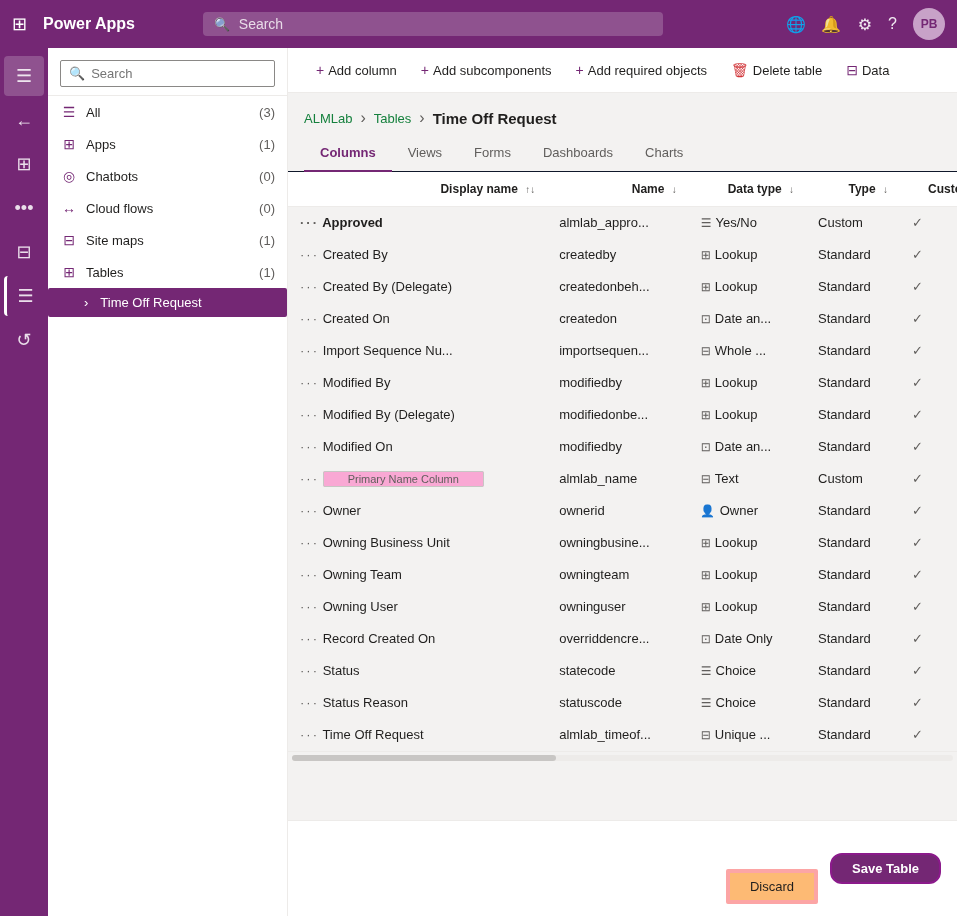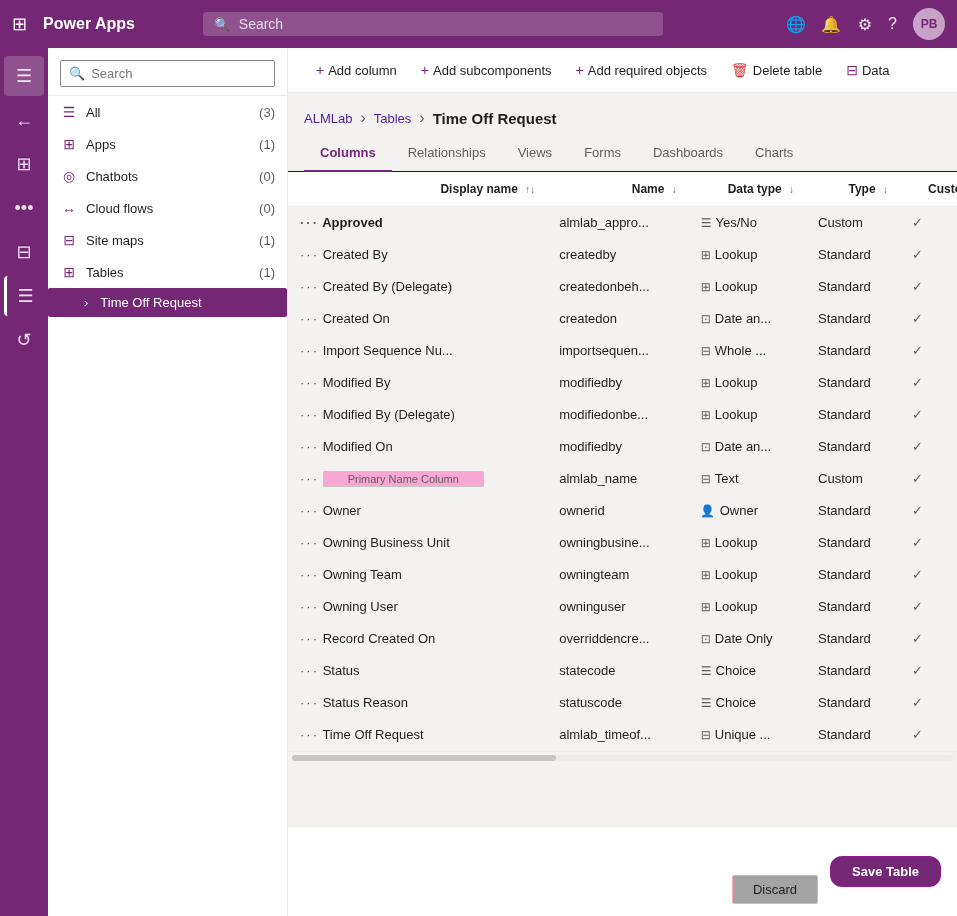--- a/index.html
+++ b/index.html
@@ -95,21 +95,21 @@
       color: #201f1e; white-space: nowrap;
     }
     .toolbar-btn .tb-icon { color: #742774; font-size: 14px; }
     .toolbar-btn.delete .tb-icon { color: #d13438; }
 
     
     .breadcrumb {
       padding: 16px 16px 0 16px; display: flex; align-items: center; gap: 8px;
       font-size: 13px; color: #605e5c;
     }
-    .breadcrumb .crumb-link { color: #4c1d95; cursor: pointer; }
+    .breadcrumb .crumb-link { color: #15803d; cursor: pointer; }
     .breadcrumb .crumb-sep { color: #605e5c; font-size: 16px; }
     .breadcrumb .crumb-current { color: #201f1e; font-weight: 600; font-size: 15px; }
 
     
     .tabs {
       display: flex; padding: 0 16px;
       border-bottom: 1px solid #0f172a; margin-top: 8px;
     }
     .tab {
       padding: 10px 16px; cursor: pointer; font-size: 13px; color: #605e5c;
@@ -147,21 +147,21 @@
     
     .table-area::-webkit-scrollbar { width: 8px; height: 8px; }
     .table-area::-webkit-scrollbar-thumb { background: #c8c6c4; border-radius: 4px; }
 
     
     .bottom-bar {
       display: flex; align-items: center; justify-content: flex-end;
       padding: 12px 16px; background: white; border-top: 1px solid #edebe9; gap: 12px;
     }
     .btn-discard {
-      padding: 6px 20px; border: 1px solid #fca5a5; background: #a3a3a3;
+      padding: 6px 20px; border: 4px solid #fca5a5; background: #fdba74;
       font-size: 13px; cursor: pointer; border-radius: 2px; color: #201f1e; margin-top: 36px;
     }
     .btn-save {
       padding: 6px 20px; border: 2px solid #8b1a8b; background: #742774;
       color: white; font-size: 13px; cursor: pointer; border-radius: 12px; font-weight: 600;
     }
 
     
     .h-scroll-bar {
       height: 12px; background: #f3f2f1; border-top: 1px solid #edebe9;
@@ -276,21 +276,20 @@
   <div class="breadcrumb">
     <span class="crumb-link">ALMLab</span>
     <span class="crumb-sep">›</span>
     <span class="crumb-link">Tables</span>
     <span class="crumb-sep">›</span>
     <span class="crumb-current">Time Off Request</span>
   </div>
 
   <div class="tabs">
     <div class="tab active">Columns</div>
-    <div class="tab">Relationships</div>
     <div class="tab">Views</div>
     <div class="tab">Forms</div>
     <div class="tab">Dashboards</div>
     <div class="tab">Charts</div>
   </div>
 
   <div class="table-area">
     <table class="data-table">
       <thead>
         <tr>

